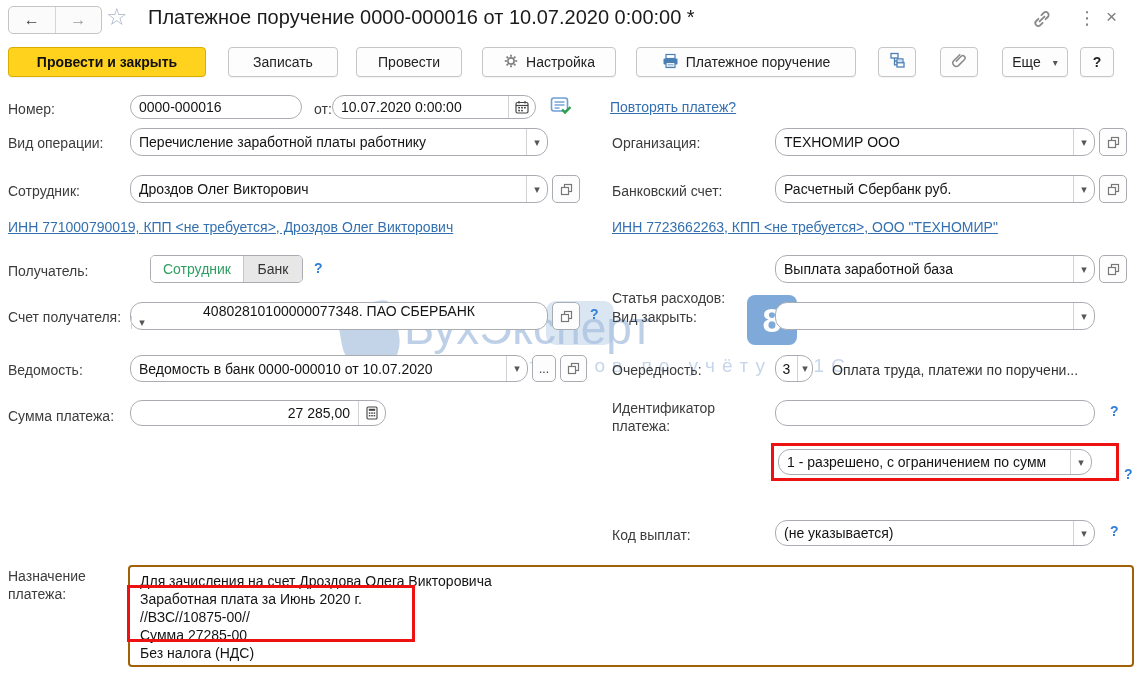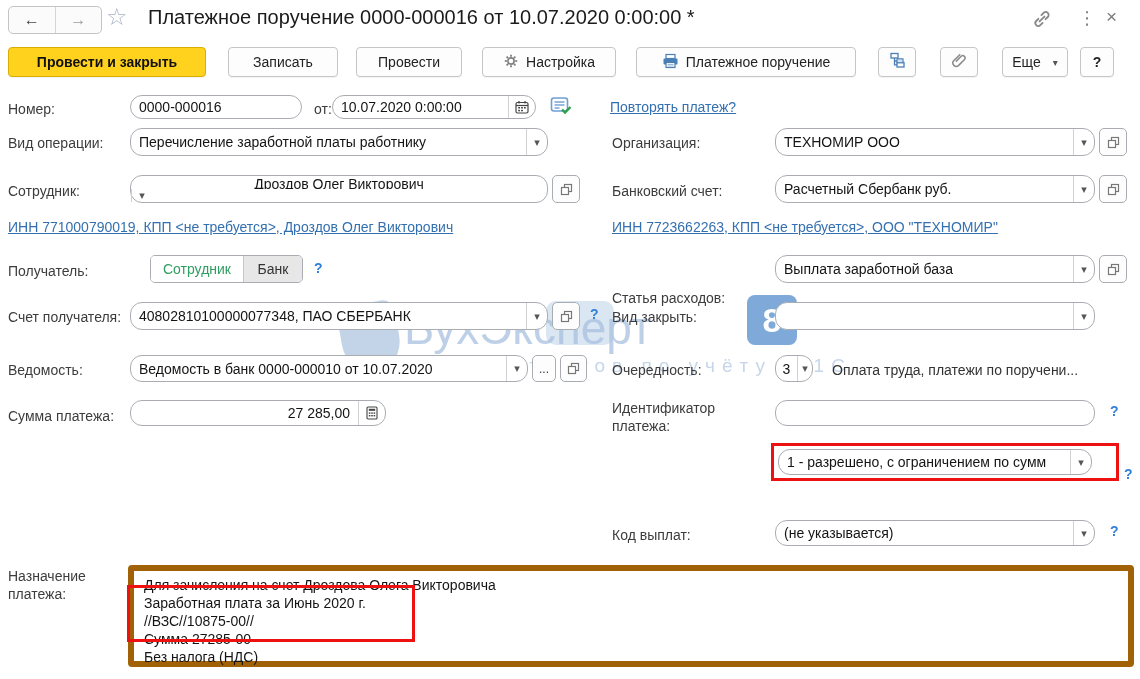--- a/index.html
+++ b/index.html
@@ -32,21 +32,21 @@
             border-left:1px solid #d2d2d2;cursor:pointer;}
   .sqbtn{position:absolute;box-sizing:border-box;background:#fdfdfd;border:1px solid #a9adb2;border-radius:5px;
          display:flex;align-items:center;justify-content:center;cursor:pointer;z-index:1;color:#555;}
   .link{position:absolute;color:#3470b0;text-decoration:underline;cursor:pointer;white-space:nowrap;z-index:1;}
   .help{position:absolute;color:#2f7ed8;font-weight:bold;cursor:pointer;z-index:1;}
   .toggle{position:absolute;display:flex;border:1px solid #a9adb2;border-radius:5px;overflow:hidden;z-index:1;box-sizing:border-box;}
   .toggle .opt{display:flex;align-items:center;justify-content:center;cursor:pointer;}
   .toggle .on{background:#fff;color:#2f9e62;border-right:1px solid #c6c6c6;}
   .toggle .off{background:#e7e7e7;color:#333;}
   .note{position:absolute;color:#333;white-space:nowrap;z-index:1;}
-  .purpose{position:absolute;box-sizing:border-box;border:6px solid #a16207;border-radius:4px;background:#fff;
+  .purpose{position:absolute;box-sizing:border-box;border:2px solid #a16207;border-radius:4px;background:#fff;
            padding:5px 10px;line-height:18px;color:#141414;z-index:1;}
   .redbox{position:absolute;border:3px solid #ee1111;z-index:3;pointer-events:none;}
   
   .wm{position:absolute;z-index:0;pointer-events:none;}
   .wm-shield{left:341px;top:303px;width:58px;height:68px;background:rgba(125,160,205,.45);
              border-radius:12px 12px 45% 45%;transform:rotate(-10deg);}
   .wm-brand{left:404px;top:301px;font-size:46px;color:rgba(147,177,215,.6);white-space:nowrap;}
   .wm-chip{left:546px;top:301px;width:68px;height:44px;background:rgba(165,193,226,.4);border-radius:10px;}
   .wm-badge{left:747px;top:295px;width:50px;height:50px;border-radius:8px;background:rgba(90,145,205,.78);
             display:flex;align-items:center;justify-content:center;color:#fff;font-size:34px;font-weight:bold;}
@@ -178,21 +178,21 @@
   <div class="sqbtn" style="left:1099px;top:128px;width:28px;height:28px;">
     <svg width="13" height="13" viewBox="0 0 13 13">
         <g fill="#fff" stroke="#777" stroke-width="1.2">
       <rect x="4.5" y="1.5" width="7" height="7"></rect>
           <rect x="1.5" y="4.5" width="7" height="7"></rect>
         </g>
       </svg>
   </div>
 
   <div class="lbl" style="left:8px;top:182px;">Сотрудник:</div>
-  <div class="fld" style="left:130px;top:175px;width:418px;height:28px;flex-direction:column;">
+  <div class="fld" style="left:130px;top:175px;width:418px;height:28px;">
     <span class="val">Дроздов Олег Викторович</span>
     <span class="arrow">▾</span>
   </div>
   <div class="sqbtn" style="left:552px;top:175px;width:28px;height:28px;">
     <svg width="13" height="13" viewBox="0 0 13 13">
         <g fill="#fff" stroke="#777" stroke-width="1.2">
       <rect x="4.5" y="1.5" width="7" height="7"></rect>
           <rect x="1.5" y="4.5" width="7" height="7"></rect>
         </g>
       </svg>
@@ -228,21 +228,21 @@
   <div class="sqbtn" style="left:1099px;top:255px;width:28px;height:28px;">
     <svg width="13" height="13" viewBox="0 0 13 13">
         <g fill="#fff" stroke="#777" stroke-width="1.2">
       <rect x="4.5" y="1.5" width="7" height="7"></rect>
           <rect x="1.5" y="4.5" width="7" height="7"></rect>
         </g>
       </svg>
   </div>
 
   <div class="lbl" style="left:8px;top:308px;">Счет получателя:</div>
-  <div class="fld" style="left:130px;top:302px;width:418px;height:28px;">
+  <div class="fld" style="left:130px;top:302px;width:418px;height:28px;flex-direction:column;">
     <span class="val">40802810100000077348, ПАО СБЕРБАНК</span>
     <span class="arrow">▾</span>
   </div>
   <div class="sqbtn" style="left:552px;top:302px;width:28px;height:28px;">
     <svg width="13" height="13" viewBox="0 0 13 13">
         <g fill="#fff" stroke="#777" stroke-width="1.2">
       <rect x="4.5" y="1.5" width="7" height="7"></rect>
           <rect x="1.5" y="4.5" width="7" height="7"></rect>
         </g>
       </svg>

